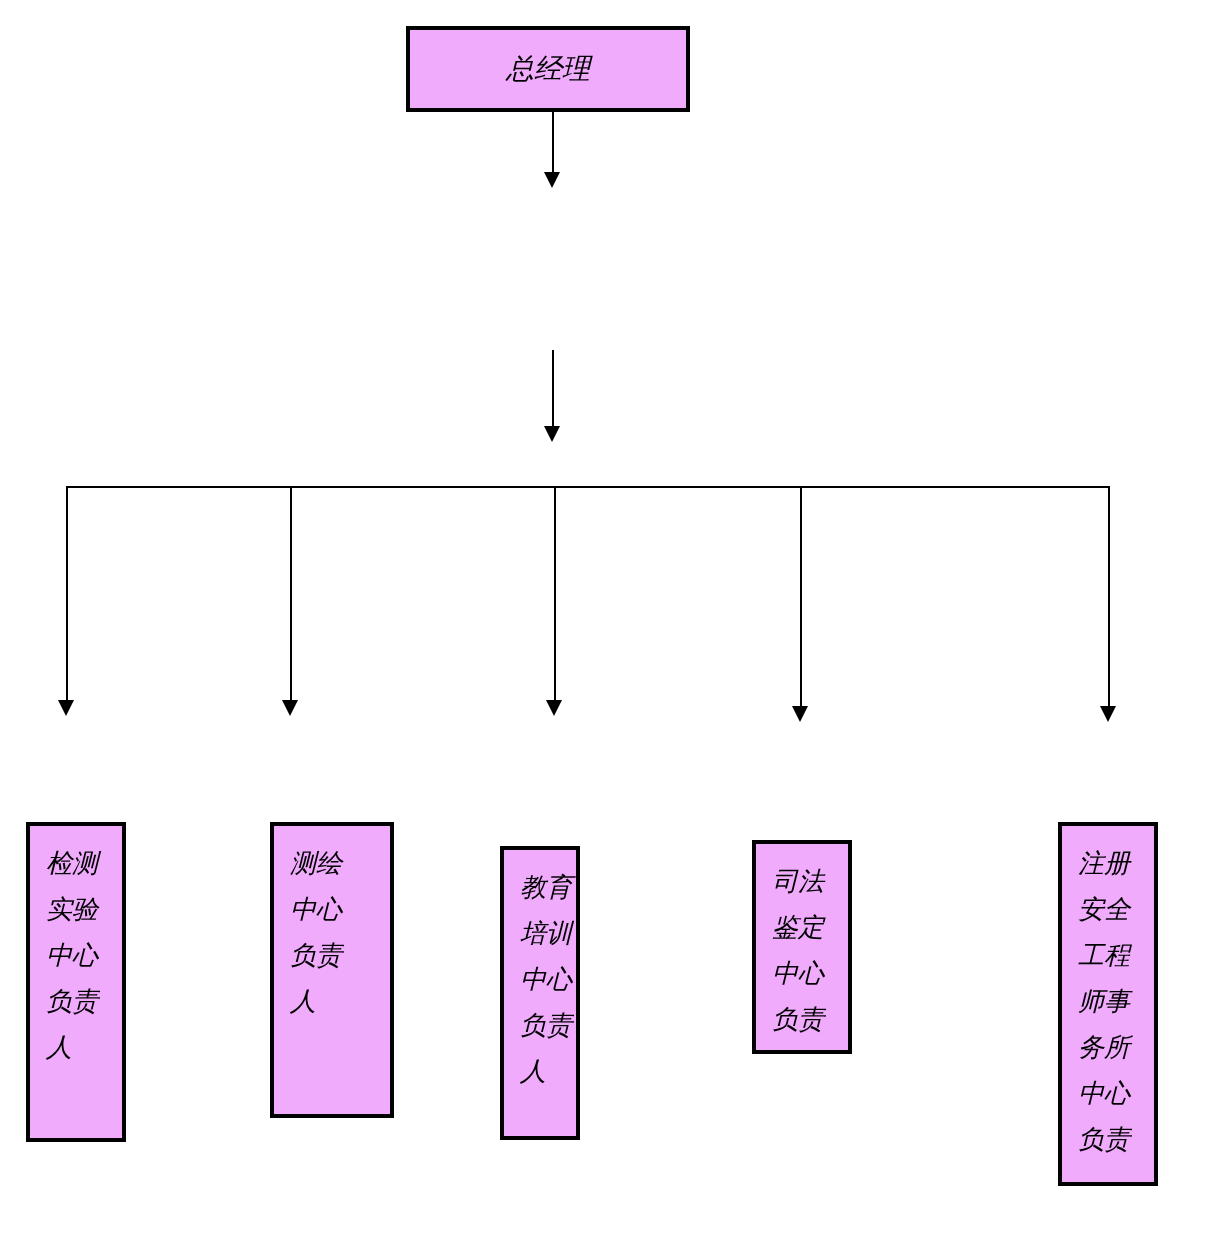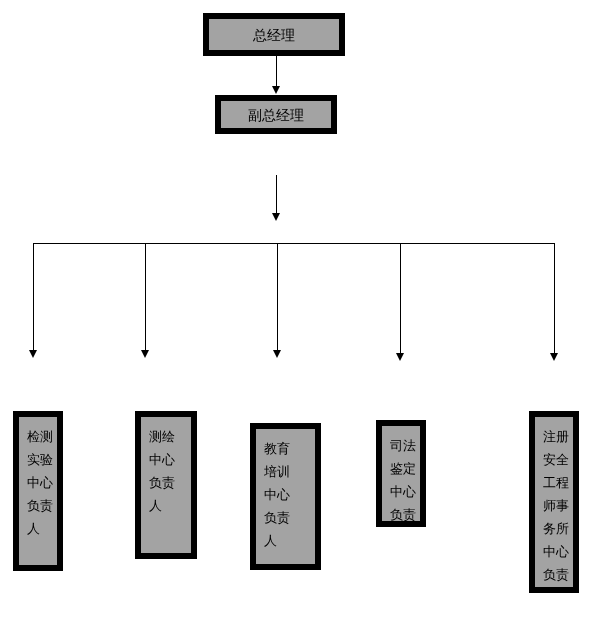--- a/index.html
+++ b/index.html
@@ -16,23 +16,24 @@
     width: 611px;
     height: 621px;
     background: #ffffff;
     overflow: hidden;
   }
 
   
   .node {
     position: absolute;
     box-sizing: border-box;
-    border: 6px solid #000000;
-    background: #a3a3a3;
+    border: 2px solid #000000;
+    background: #f0abfc;
     overflow: hidden;
+    font-style: italic;
   }
   .node-label {
     display: block;
     color: #000000;
     font-family: "DejaVu Sans", "Liberation Sans", sans-serif;
     white-space: pre-wrap;
     word-break: break-all;
   }
 
   
@@ -83,23 +84,20 @@
 
 <div id="chart-canvas">
 
   <div class="node node-wide" style="left:203px; top:13px; width:142px; height:43px;">
     <span class="node-label">总经理</span>
   </div>
 
   <div class="vline" style="left:276px; top:56px; height:32px;"></div>
   <div class="arrowhead" style="left:272px; top:86px;"></div>
 
-  <div class="node node-wide" style="left:215px; top:95px; width:122px; height:39px;">
-    <span class="node-label">副总经理</span>
-  </div>
 
   <div class="vline" style="left:276px; top:175px; height:40px;"></div>
   <div class="arrowhead" style="left:272px; top:213px;"></div>
 
   <div class="hline" style="left:33px; top:243px; width:522px;"></div>
 
   <div class="vline" style="left:33px;  top:243px; height:112px;"></div>
   <div class="arrowhead" style="left:29px; top:350px;"></div>
 
   <div class="vline" style="left:145px; top:243px; height:112px;"></div>
@@ -122,21 +120,21 @@
 人</span>
   </div>
 
   <div class="node node-tall" style="left:135px; top:411px; width:62px; height:148px;">
     <span class="node-label">测绘
 中心
 负责
 人</span>
   </div>
 
-  <div class="node node-tall" style="left:250px; top:423px; width:71px; height:147px;">
+  <div class="node node-tall" style="left:250px; top:423px; width:40px; height:147px;">
     <span class="node-label">教育
 培训
 中心
 负责
 人</span>
   </div>
 
   <div class="node node-tall" style="left:376px; top:420px; width:50px; height:107px;">
     <span class="node-label">司法
 鉴定

